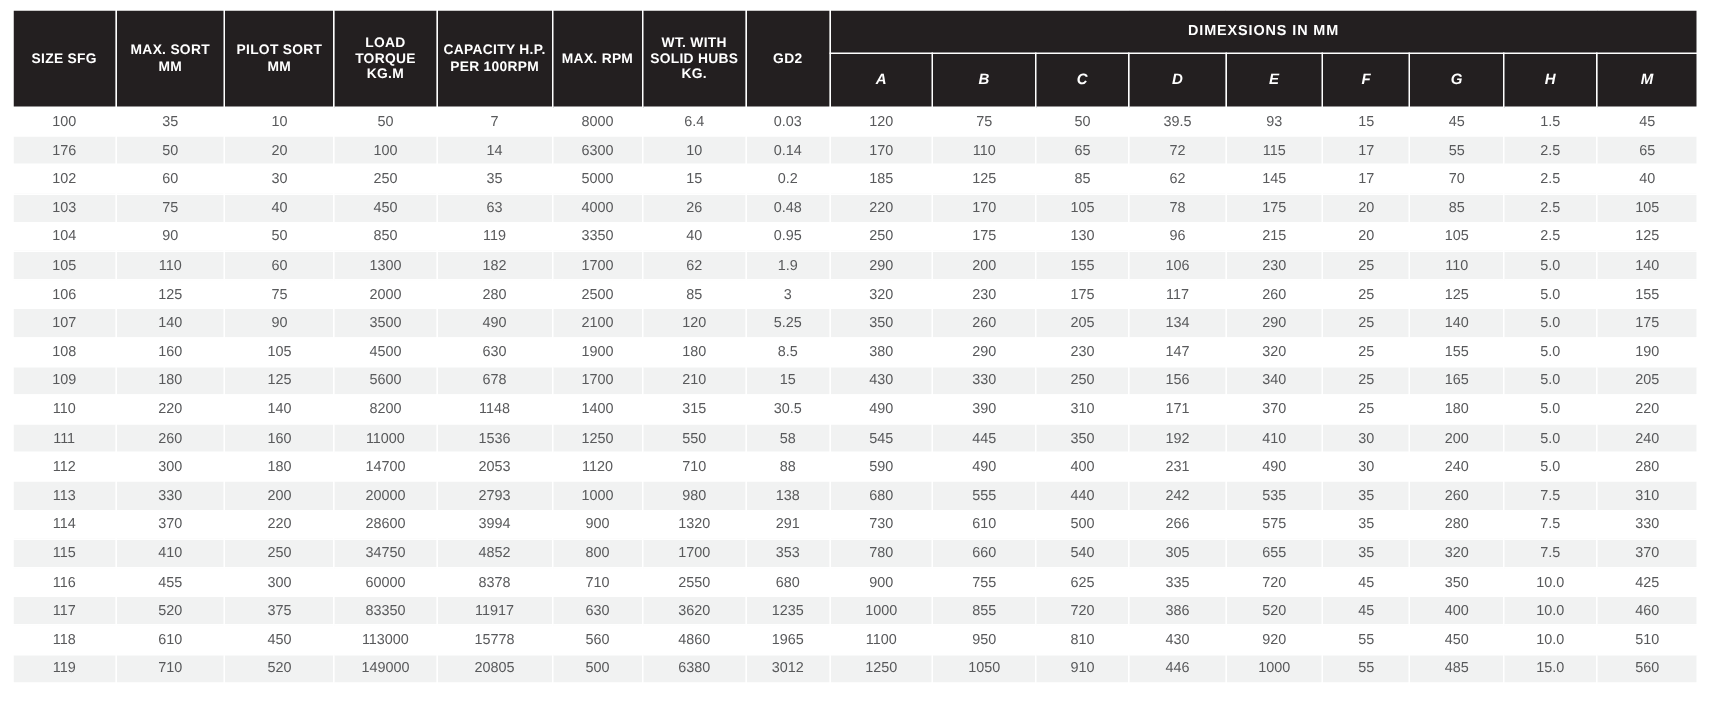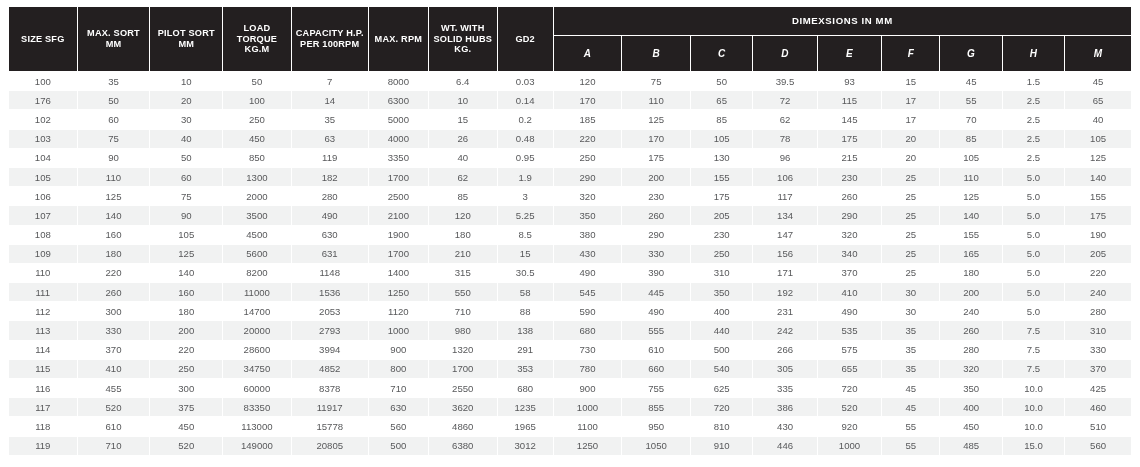--- a/index.html
+++ b/index.html
@@ -283,21 +283,21 @@
           <td>25</td>
           <td>155</td>
           <td>5.0</td>
           <td>190</td>
         </tr>
         <tr class="alt">
           <td class="size">109</td>
           <td>180</td>
           <td>125</td>
           <td>5600</td>
-          <td>631</td>
+          <td>678</td>
           <td>1700</td>
           <td>210</td>
           <td>15</td>
           <td>430</td>
           <td>330</td>
           <td>250</td>
           <td>156</td>
           <td>340</td>
           <td>25</td>
           <td>165</td>

